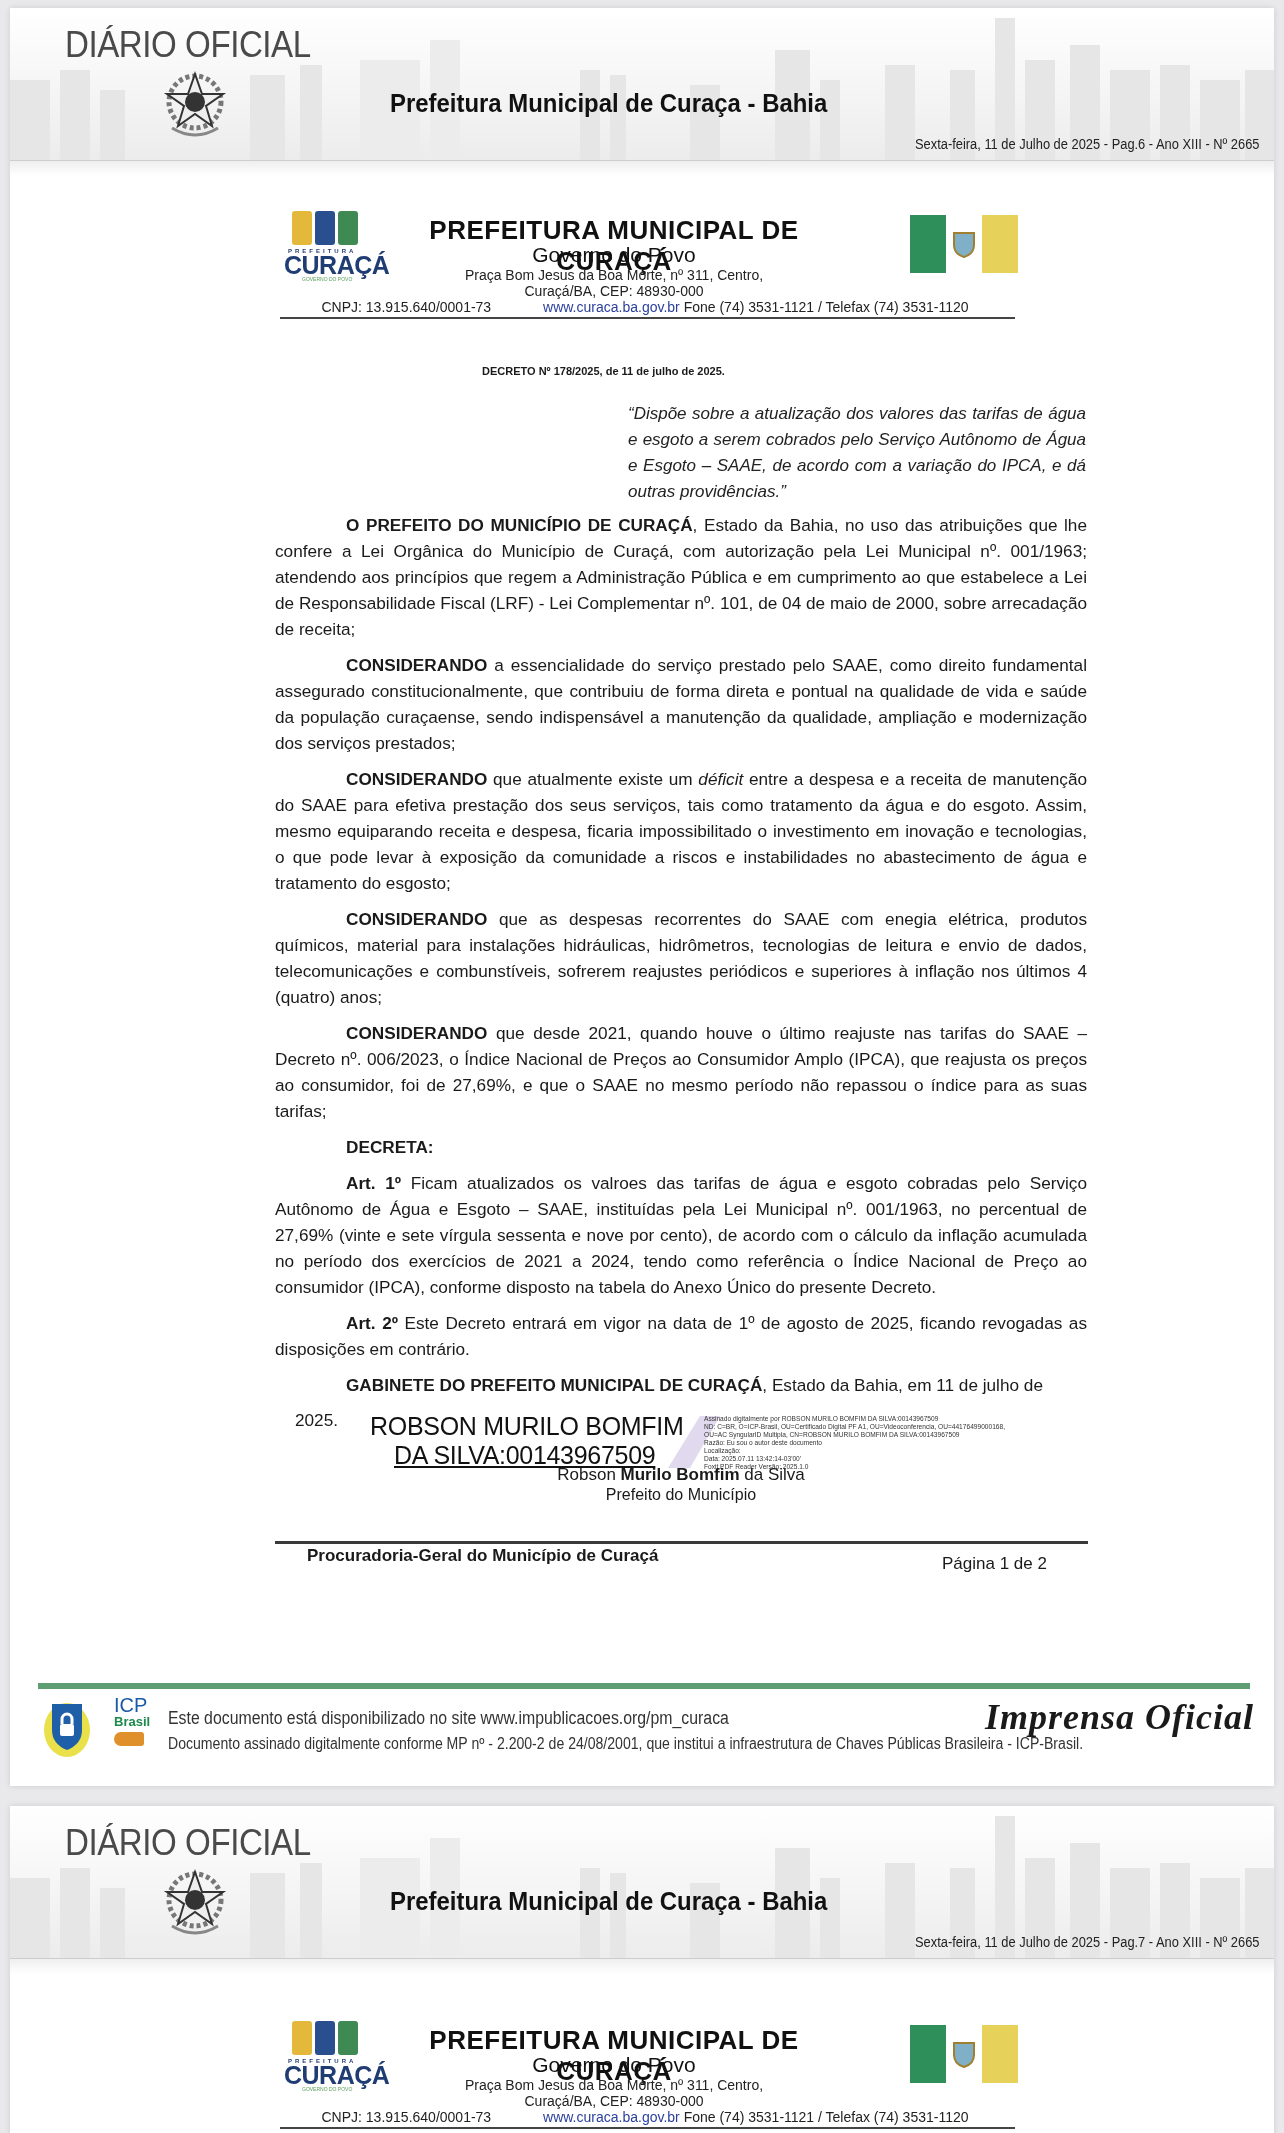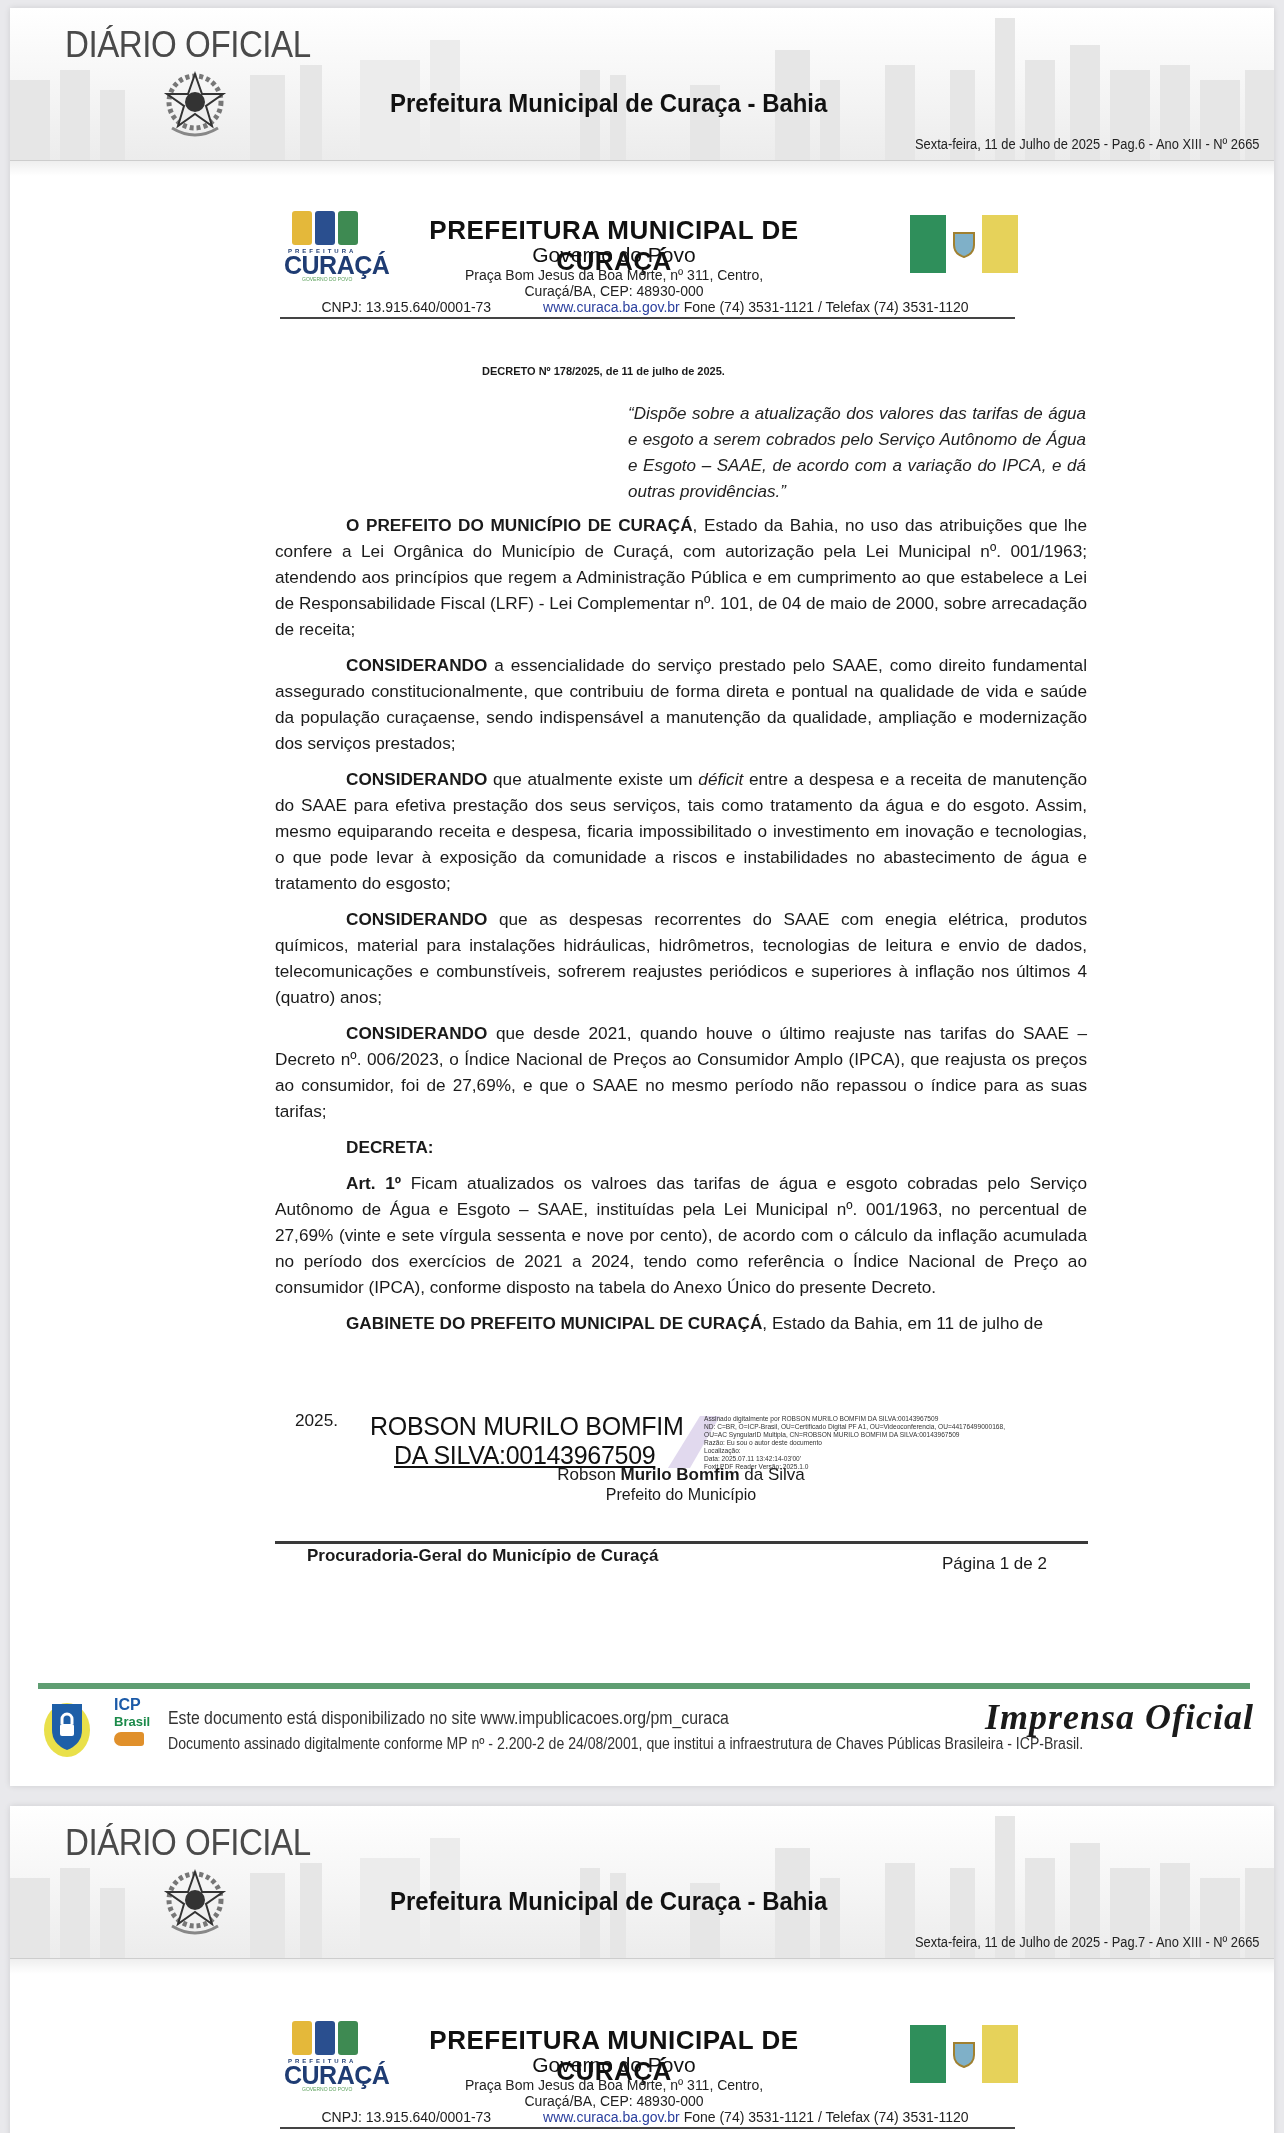--- a/index.html
+++ b/index.html
@@ -46,21 +46,21 @@
   .sig-mark{position:absolute;left:650px;top:1400px;width:68px;height:70px;}
   .sig-name{position:absolute;left:265px;top:1457px;width:812px;text-align:center;font-size:17px;}
   .sig-role{position:absolute;left:265px;top:1478px;width:812px;text-align:center;font-size:16px;}
   .foot-rule{position:absolute;left:265px;top:1533px;width:813px;height:3px;background:#3a3a3a;}
   .foot-left{position:absolute;left:297px;top:1538px;font-size:17px;font-weight:bold;}
   .foot-right{position:absolute;left:932px;top:1538px;font-size:17px;margin-top:8px;}
   
   .green-rule{position:absolute;left:28px;top:1675px;width:1212px;height:6px;background:#5f9e72;}
   .seal{position:absolute;left:32px;top:1690px;width:50px;height:60px;}
   .icp{position:absolute;left:104px;top:1687px;width:44px;height:70px;}
-  .icp .t1{font-size:16px;font-weight:700;color:#1b5aa8;line-height:20px;}
+  .icp .t1{font-size:20px;font-weight:400;color:#1b5aa8;line-height:20px;}
   .icp .t2{font-size:13px;font-weight:bold;color:#1b8a4a;line-height:13px;}
   .icp .key{width:30px;height:14px;background:#e0902b;border-radius:7px 3px 3px 7px;margin-top:4px;}
   .gf1{position:absolute;left:158px;top:1700px;font-size:18px;color:#333;transform:scaleX(0.88);transform-origin:left;}
   .gf2{position:absolute;left:158px;top:1727px;font-size:16px;color:#333;transform:scaleX(0.88);transform-origin:left;white-space:nowrap;}
   .imprensa{position:absolute;right:20px;top:1688px;font-family:"Liberation Serif",serif;font-style:italic;font-weight:bold;font-size:36px;color:#1a1a1a;letter-spacing:1px;}
 </style>
 </head>
 <body>
 
 <div class="page" id="page1">
@@ -137,20 +137,21 @@
   <div class="ementa">“Dispõe sobre a atualização dos valores das tarifas de água e esgoto a serem cobrados pelo Serviço Autônomo de Água e Esgoto – SAAE, de acordo com a variação do IPCA, e dá outras providências.”</div>
 
   <div class="doc" style="top:504px;">
     <p><b>O PREFEITO DO MUNICÍPIO DE CURAÇÁ</b><span>, Estado da Bahia, no uso das atribuições que lhe confere a Lei Orgânica do Município de Curaçá, com autorização pela Lei Municipal nº. 001/1963; atendendo aos princípios que regem a Administração Pública e em cumprimento ao que estabelece a Lei de Responsabilidade Fiscal (LRF) - Lei Complementar nº. 101, de 04 de maio de 2000, sobre arrecadação de receita;</span></p>
     <p><b>CONSIDERANDO</b><span> a essencialidade do serviço prestado pelo SAAE, como direito fundamental assegurado constitucionalmente, que contribuiu de forma direta e pontual na qualidade de vida e saúde da população curaçaense, sendo indispensável a manutenção da qualidade, ampliação e modernização dos serviços prestados;</span></p>
     <p><b>CONSIDERANDO</b><span> que atualmente existe um </span><i>déficit</i><span> entre a despesa e a receita de manutenção do SAAE para efetiva prestação dos seus serviços, tais como tratamento da água e do esgoto. Assim, mesmo equiparando receita e despesa, ficaria impossibilitado o investimento em inovação e tecnologias, o que pode levar à exposição da comunidade a riscos e instabilidades no abastecimento de água e tratamento do esgosto;</span></p>
     <p><b>CONSIDERANDO</b><span> que as despesas recorrentes do SAAE com enegia elétrica, produtos químicos, material para instalações hidráulicas, hidrômetros, tecnologias de leitura e envio de dados, telecomunicações e combunstíveis, sofrerem reajustes periódicos e superiores à inflação nos últimos 4 (quatro) anos;</span></p>
     <p><b>CONSIDERANDO</b><span> que desde 2021, quando houve o último reajuste nas tarifas do SAAE – Decreto nº. 006/2023, o Índice Nacional de Preços ao Consumidor Amplo (IPCA), que reajusta os preços ao consumidor, foi de 27,69%, e que o SAAE no mesmo período não repassou o índice para as suas tarifas;</span></p>
     <p><b>DECRETA:</b></p>
     <p><b>Art. 1º</b><span> Ficam atualizados os valroes das tarifas de água e esgoto cobradas pelo Serviço Autônomo de Água e Esgoto – SAAE, instituídas pela Lei Municipal nº. 001/1963, no percentual de 27,69% (vinte e sete vírgula sessenta e nove por cento), de acordo com o cálculo da inflação acumulada no período dos exercícios de 2021 a 2024, tendo como referência o Índice Nacional de Preço ao consumidor (IPCA), conforme disposto na tabela do Anexo Único do presente Decreto.</span></p>
+    <p><b>Art. 2º</b><span> Este Decreto entrará em vigor na data de 1º de agosto de 2025, ficando revogadas as disposições em contrário.</span></p>
     <p><b>GABINETE DO PREFEITO MUNICIPAL DE CURAÇÁ</b><span>, Estado da Bahia, em 11 de julho de</span></p>
   </div>
   <div class="doc" style="top:1399px;">
       <p class="noind">2025.</p>
     </div>
 
   <svg class="sig-mark" viewBox="0 0 68 70">
       <path d="M8,60 L40,8 L60,8 L30,60Z" fill="#d9d0ea" opacity="0.8"></path>
     </svg>
   <div class="sig-big" style="top:1404px;">ROBSON MURILO BOMFIM</div>

